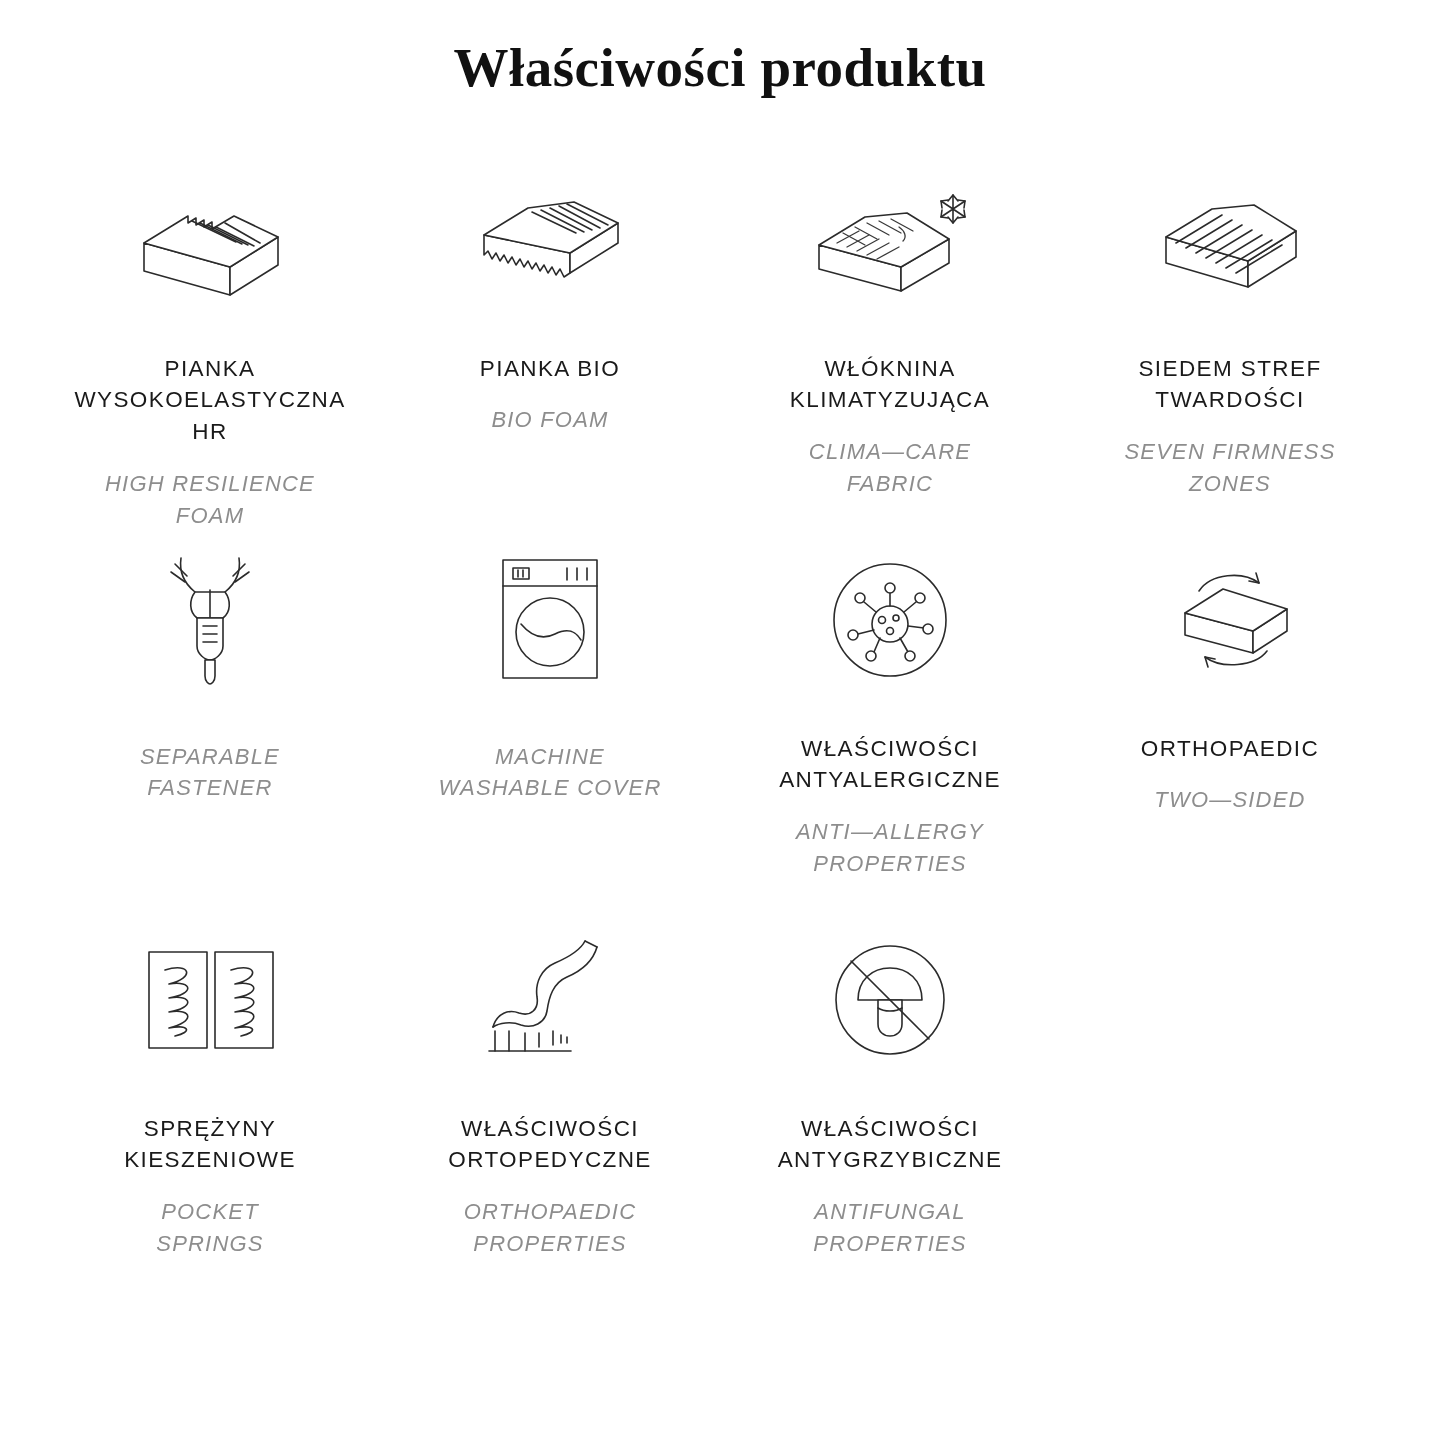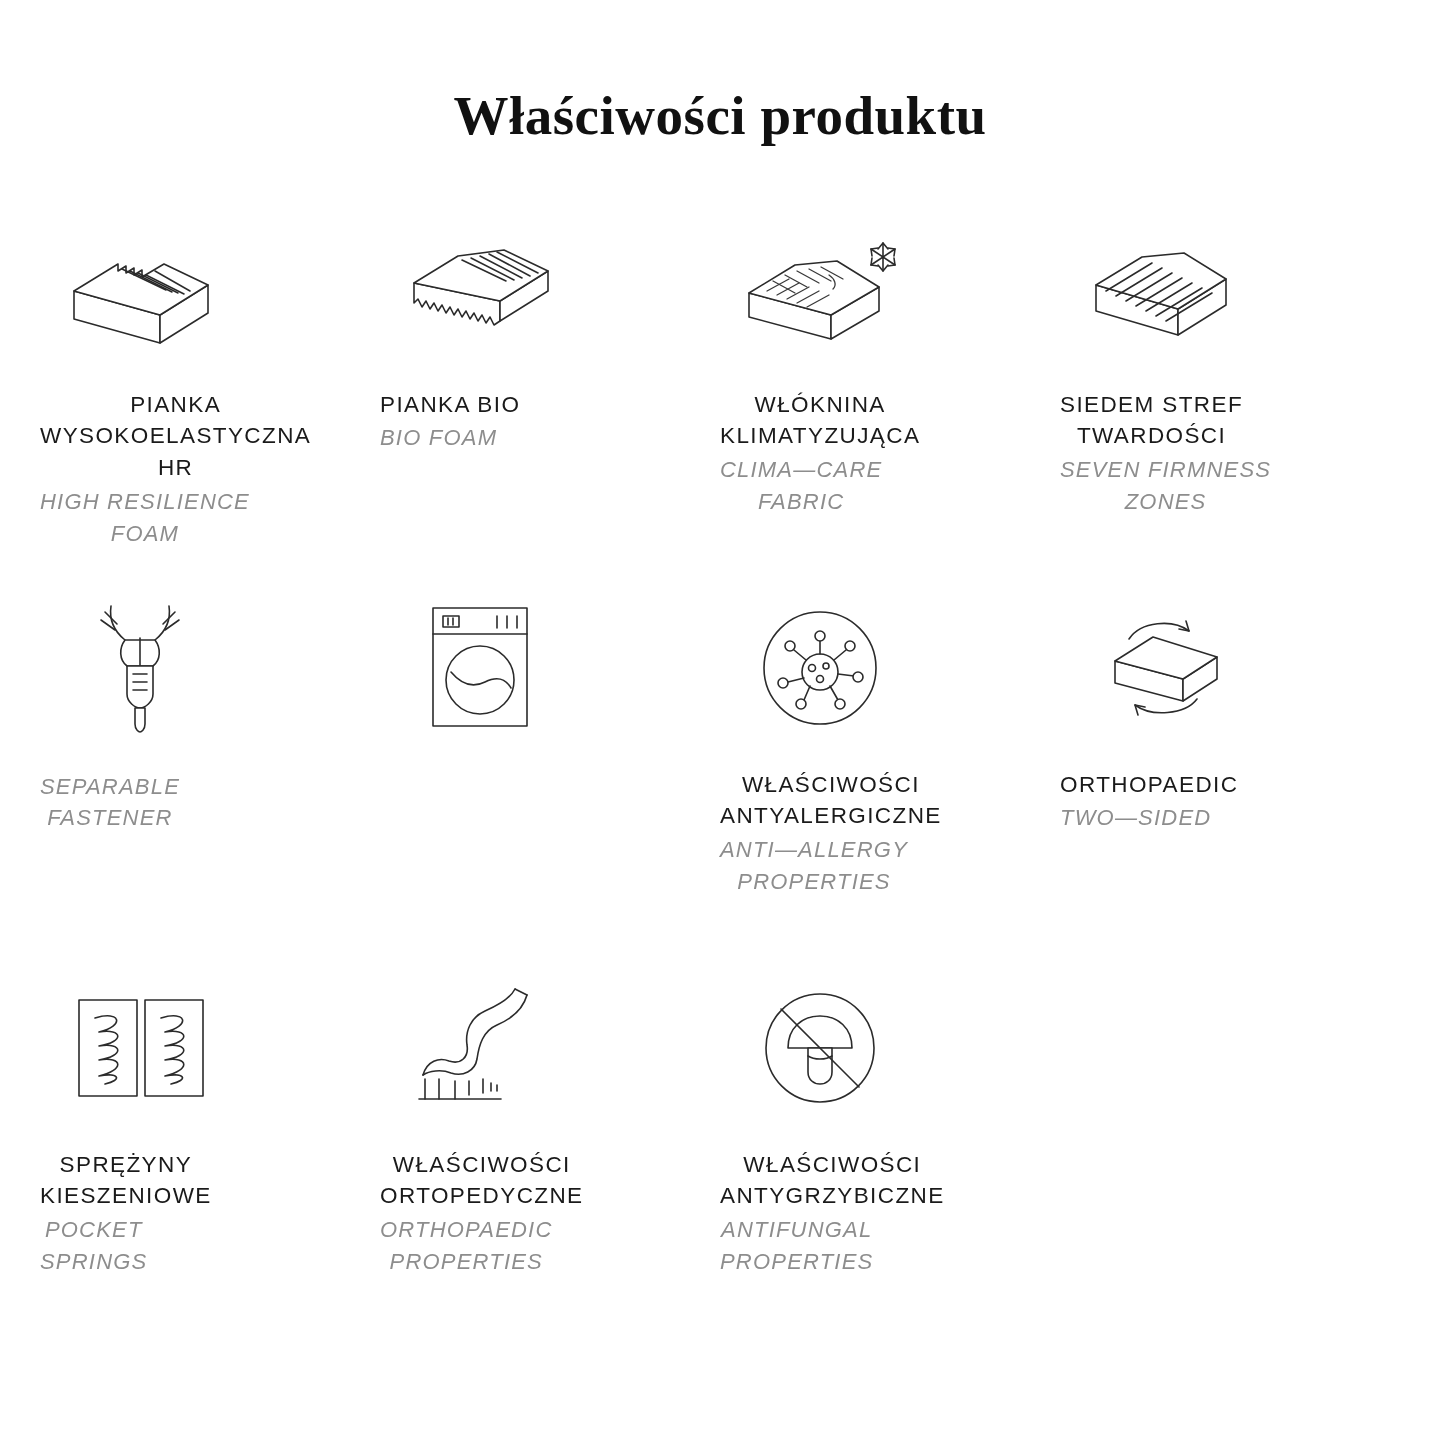--- a/index.html
+++ b/index.html
@@ -22,38 +22,39 @@
     padding: 0;
   }
   .title {
     text-align: center;
     font-family: "Liberation Serif", serif;
     font-weight: bold;
     font-size: 55px;
     letter-spacing: 0.5px;
     color: #111111;
     margin: 0;
-    padding-top: 86px;
+    padding-top: 38px;
     line-height: 1.1;
   }
   .grid {
     margin-top: 66px;
     display: grid;
     grid-template-columns: repeat(4, 1fr);
     grid-template-rows: repeat(3, 380px);
     column-gap: 0px;
     row-gap: 0px;
     padding: 0 40px;
     box-sizing: border-box;
   }
   .cell {
     display: flex;
     flex-direction: column;
-    align-items: flex-start;
+    align-items: center;
     text-align: center;
+    gap: 12px;
   }
   .icon-wrap {
     height: 150px;
     width: 200px;
     display: flex;
     align-items: center;
     justify-content: center;
     margin-bottom: 26px;
   }
   .icon-wrap svg {
@@ -67,21 +68,21 @@
     font-weight: normal;
     max-width: 300px;
   }
   .label-en {
     font-size: 22px;
     letter-spacing: 1.2px;
     line-height: 1.42;
     color: #8d8d8d;
     font-style: italic;
     max-width: 300px;
-    margin-top: 2px;
+    margin-top: 8px;
   }
   
   .ln {
     fill: none;
     stroke: #2b2b2b;
     stroke-width: 1.6;
     stroke-linejoin: round;
     stroke-linecap: round;
   }
   .ln-thin {
@@ -217,20 +218,22 @@
             <rect class="fillwhite" x="18" y="10" width="94" height="118"></rect>
             <path d="M18 36 L112 36"></path>
             <rect x="28" y="18" width="16" height="11"></rect>
             <path d="M33 20 L33 27 M38 20 L38 27"></path>
             <path d="M82 18 L82 30 M92 18 L92 30 M102 18 L102 30"></path>
             <circle cx="65" cy="82" r="34"></circle>
             <path d="M36 74 C46 86, 58 90, 70 84 C82 78, 90 80, 96 90"></path>
           </g>
         </svg>
       </div>
+      <div class="label-en" style="white-space:pre-line">MACHINE
+WASHABLE COVER</div>
     </div>
 
     <div class="cell">
       <div class="icon-wrap">
         <svg width="140" height="140" viewBox="0 0 140 140">
           <g class="ln">
             <circle cx="70" cy="70" r="56"></circle>
             <circle class="fillwhite" cx="70" cy="74" r="18"></circle>
             <circle class="fillwhite" cx="62" cy="70" r="3.5"></circle>
             <circle class="fillwhite" cx="76" cy="68" r="3"></circle>

